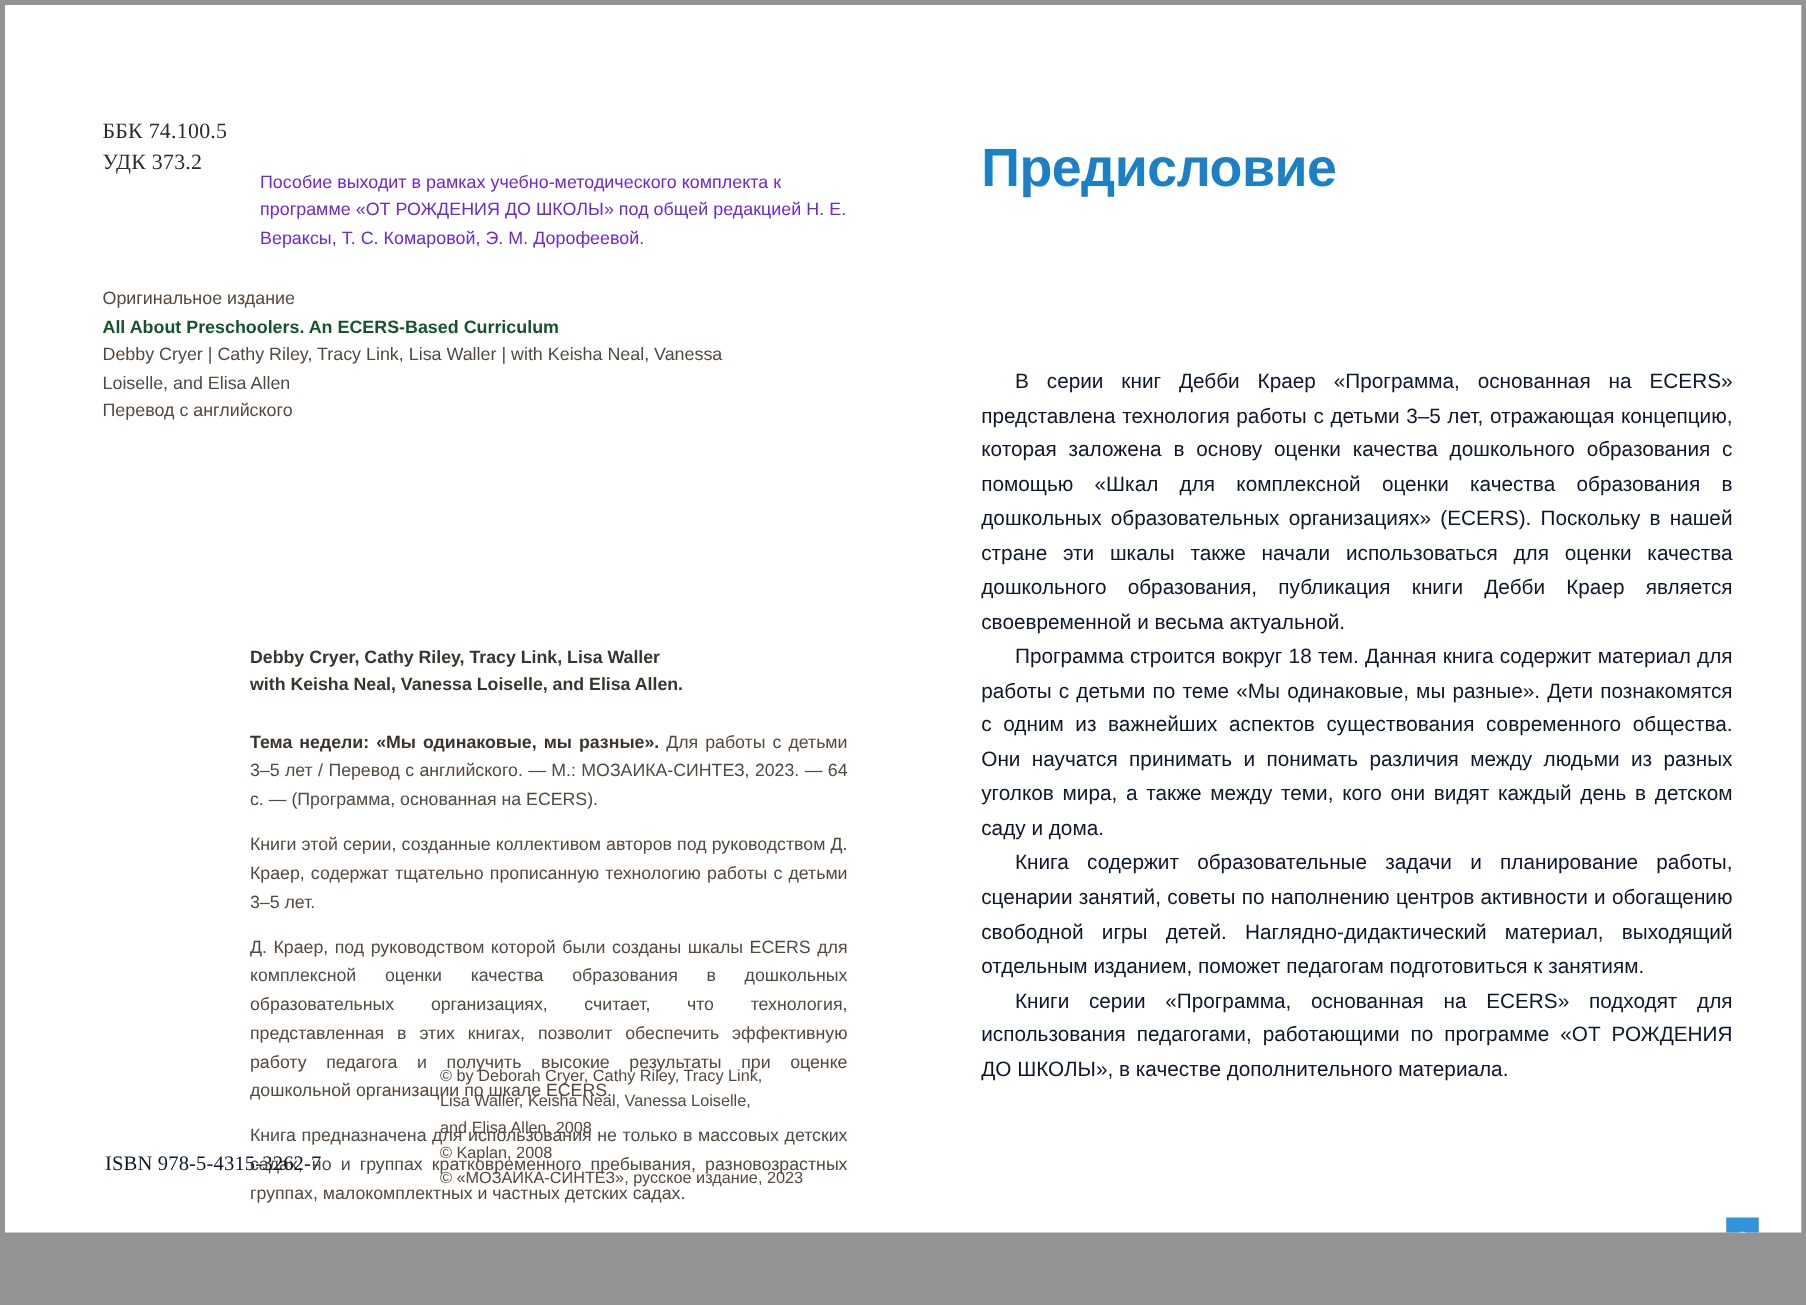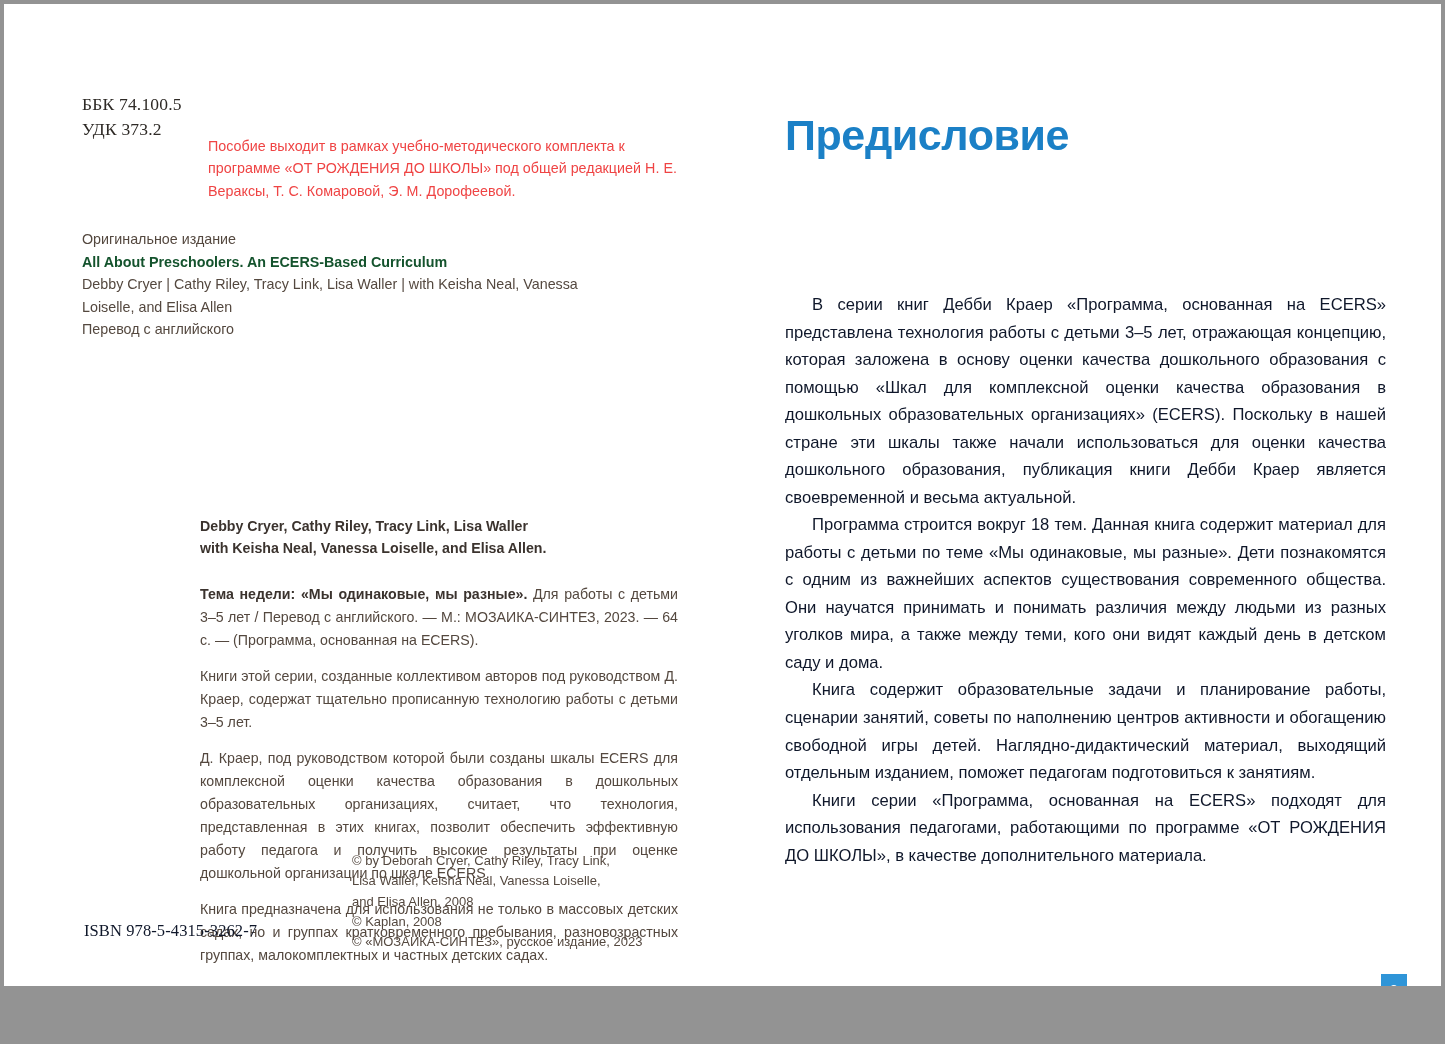--- a/index.html
+++ b/index.html
@@ -51,21 +51,21 @@
   }
   .classif div { white-space: nowrap; }
 
   .imprint-note {
     position: absolute;
     left: 204px;
     top: 131px;
     width: 470px;
     font-size: 14.3px;
     line-height: 1.56;
-    color: #ef4444;
+    color: #6d28d9;
     letter-spacing: 0.02px;
   }
 
   .orig-edition {
     position: absolute;
     left: 78px;
     top: 224px;
     width: 500px;
     font-size: 14.3px;
     line-height: 1.58;

